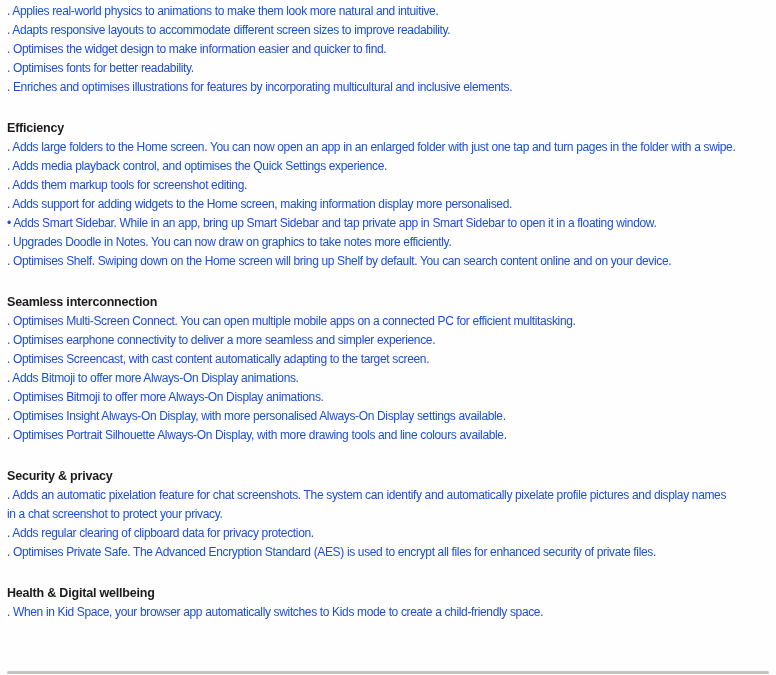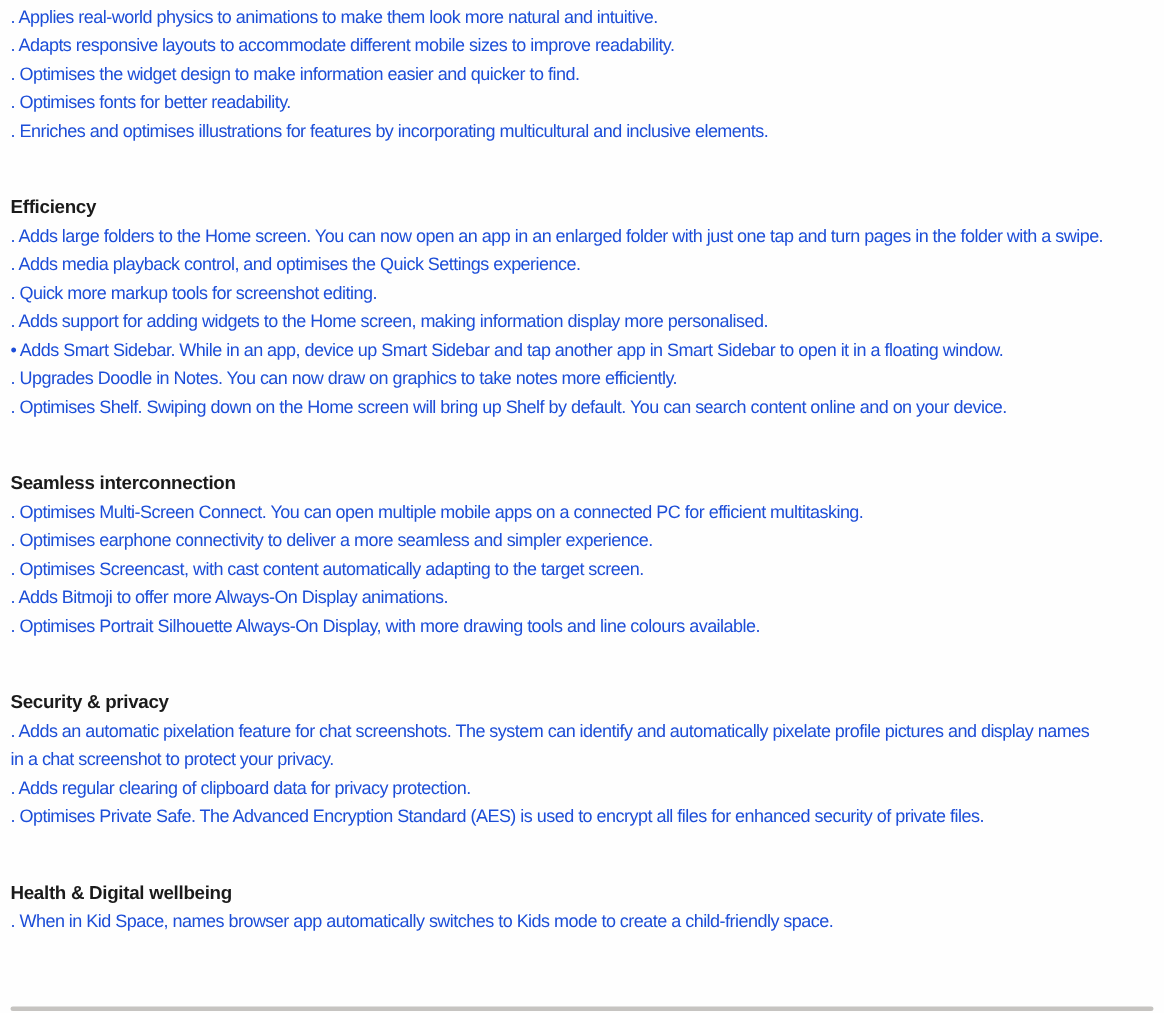--- a/index.html
+++ b/index.html
@@ -22,21 +22,21 @@
     line-height: 19px;
     font-size: 12px;
     letter-spacing: -0.35px;
     color: #1d4ed8;
     white-space: nowrap;
     overflow: hidden;
   }
   .heading {
     height: 19px;
     line-height: 19px;
-    margin-top: 32px;
+    margin-top: 22px;
     font-size: 12.5px;
     letter-spacing: -0.2px;
     font-weight: 700;
     color: #1b1b1b;
     white-space: nowrap;
   }
   .clipped-line {
     position: absolute;
     left: 7px;
     top: 671px;
@@ -46,46 +46,48 @@
     opacity: 0.75;
     border-radius: 2px;
   }
 </style>
 </head>
 <body>
 
 <div class="doc">
 
   <div class="line">. Applies real-world physics to animations to make them look more natural and intuitive.</div>
-  <div class="line">. Adapts responsive layouts to accommodate different mobile sizes to improve readability.</div>
+  <div class="line">. Adapts responsive layouts to accommodate different screen sizes to improve readability.</div>
   <div class="line">. Optimises the widget design to make information easier and quicker to find.</div>
   <div class="line">. Optimises fonts for better readability.</div>
   <div class="line">. Enriches and optimises illustrations for features by incorporating multicultural and inclusive elements.</div>
 
   <div class="heading">Efficiency</div>
   <div class="line">. Adds large folders to the Home screen. You can now open an app in an enlarged folder with just one tap and turn pages in the folder with a swipe.</div>
   <div class="line">. Adds media playback control, and optimises the Quick Settings experience.</div>
-  <div class="line">. Quick more markup tools for screenshot editing.</div>
+  <div class="line">. Adds them markup tools for screenshot editing.</div>
   <div class="line">. Adds support for adding widgets to the Home screen, making information display more personalised.</div>
-  <div class="line">• Adds Smart Sidebar. While in an app, device up Smart Sidebar and tap another app in Smart Sidebar to open it in a floating window.</div>
+  <div class="line">• Adds Smart Sidebar. While in an app, bring up Smart Sidebar and tap private app in Smart Sidebar to open it in a floating window.</div>
   <div class="line">. Upgrades Doodle in Notes. You can now draw on graphics to take notes more efficiently.</div>
   <div class="line">. Optimises Shelf. Swiping down on the Home screen will bring up Shelf by default. You can search content online and on your device.</div>
 
   <div class="heading">Seamless interconnection</div>
   <div class="line">. Optimises Multi-Screen Connect. You can open multiple mobile apps on a connected PC for efficient multitasking.</div>
   <div class="line">. Optimises earphone connectivity to deliver a more seamless and simpler experience.</div>
   <div class="line">. Optimises Screencast, with cast content automatically adapting to the target screen.</div>
 
   <div class="line">. Adds Bitmoji to offer more Always-On Display animations.</div>
+  <div class="line">. Optimises Bitmoji to offer more Always-On Display animations.</div>
+  <div class="line">. Optimises Insight Always-On Display, with more personalised Always-On Display settings available.</div>
   <div class="line">. Optimises Portrait Silhouette Always-On Display, with more drawing tools and line colours available.</div>
 
   <div class="heading">Security &amp; privacy</div>
   <div class="line">. Adds an automatic pixelation feature for chat screenshots. The system can identify and automatically pixelate profile pictures and display names</div>
   <div class="line">in a chat screenshot to protect your privacy.</div>
   <div class="line">. Adds regular clearing of clipboard data for privacy protection.</div>
   <div class="line">. Optimises Private Safe. The Advanced Encryption Standard (AES) is used to encrypt all files for enhanced security of private files.</div>
 
   <div class="heading">Health &amp; Digital wellbeing</div>
-  <div class="line">. When in Kid Space, names browser app automatically switches to Kids mode to create a child-friendly space.</div>
+  <div class="line">. When in Kid Space, your browser app automatically switches to Kids mode to create a child-friendly space.</div>
 
 </div>
 
 <div class="clipped-line"></div>
 
 </body></html>

